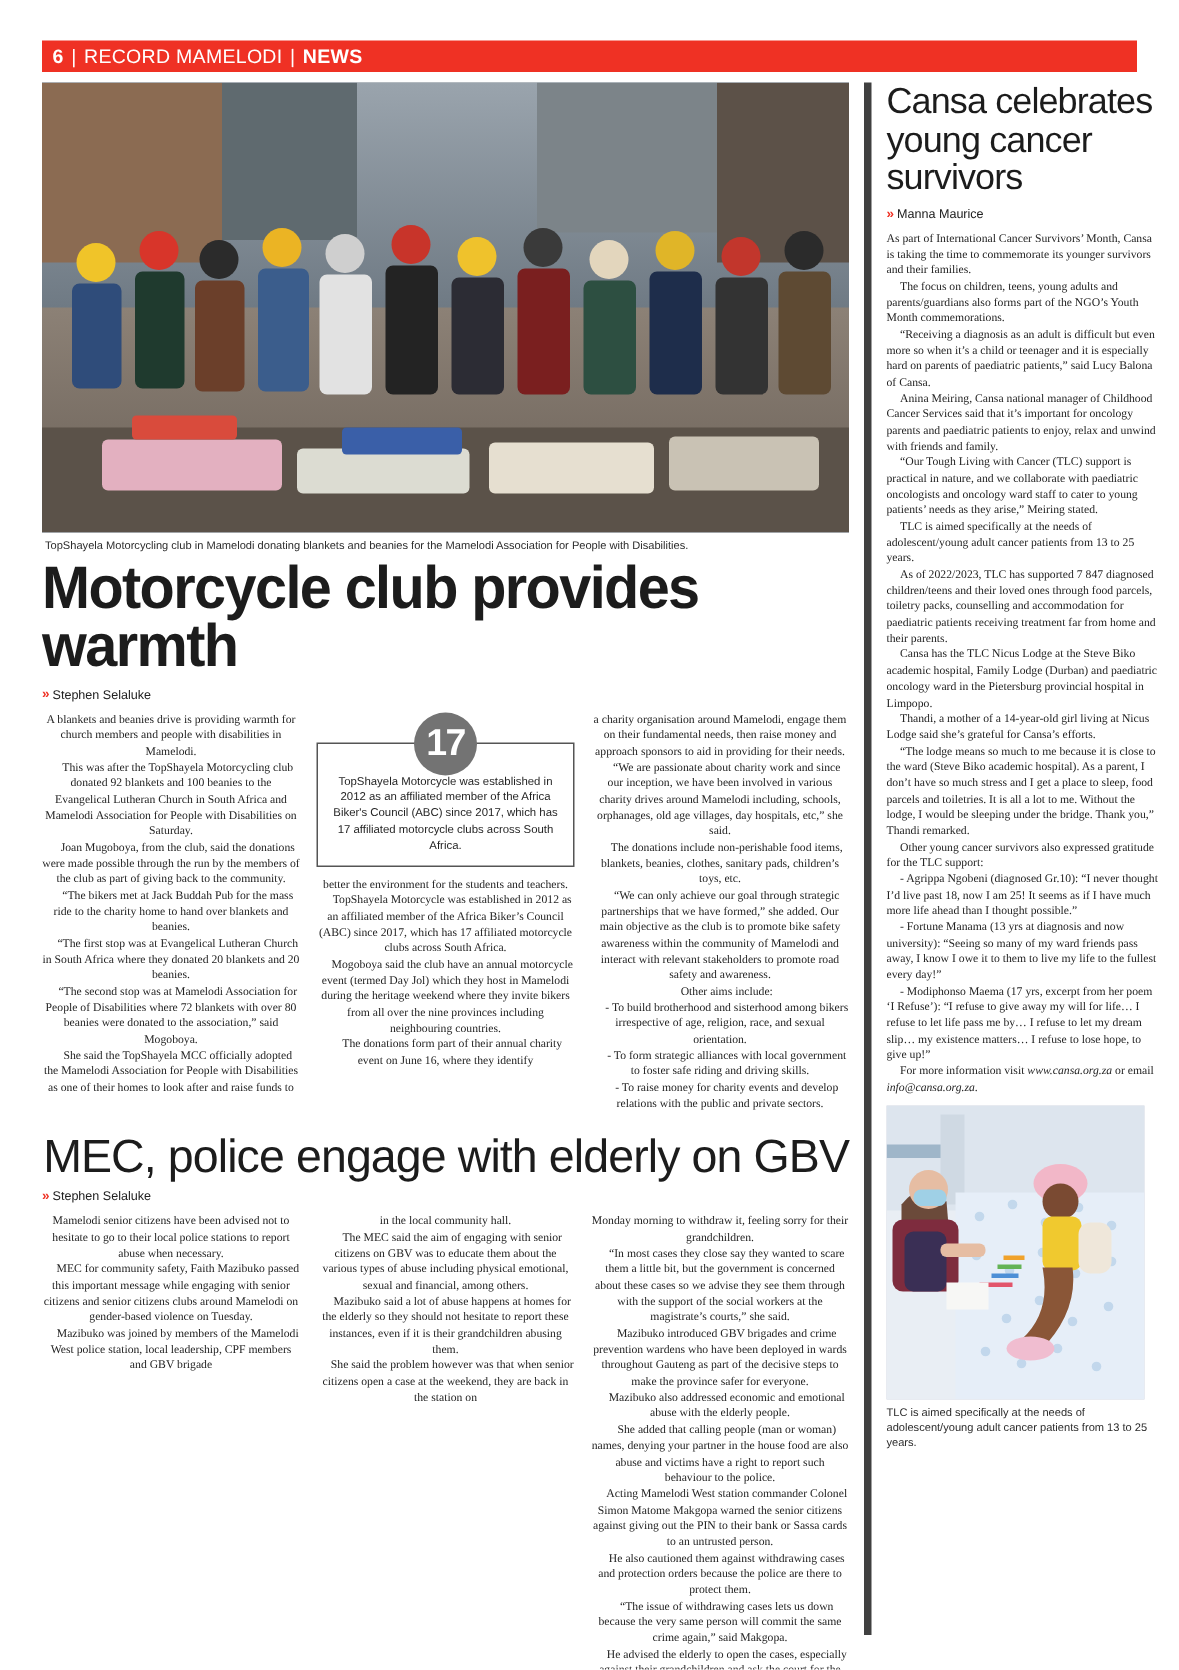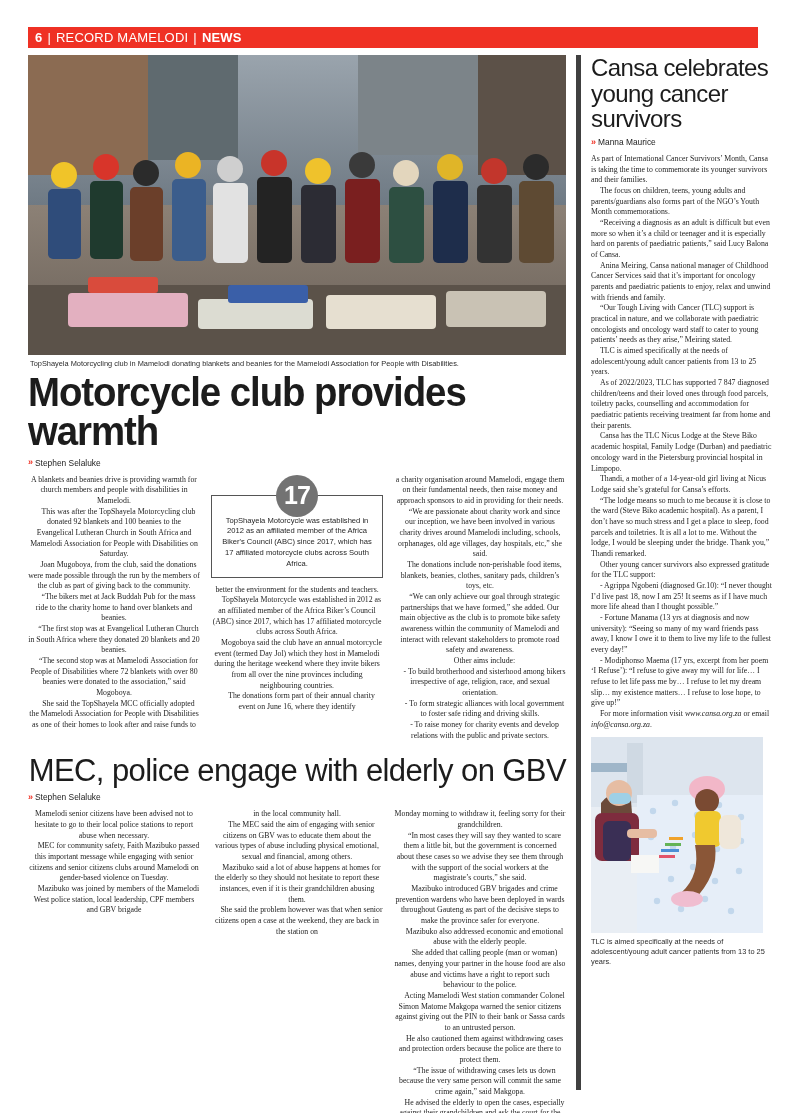--- a/index.html
+++ b/index.html
@@ -392,21 +392,21 @@
           <p>Mazibuko was joined by members of the Mamelodi West police station, local leadership, CPF members and GBV brigade</p>
         </div>
         <div class="col">
           <p class="first">in the local community hall.</p>
           <p>The MEC said the aim of engaging with senior citizens on GBV was to educate them about the various types of abuse including physical emotional, sexual and financial, among others.</p>
           <p>Mazibuko said a lot of abuse happens at homes for the elderly so they should not hesitate to report these instances, even if it is their grandchildren abusing them.</p>
           <p>She said the problem however was that when senior citizens open a case at the weekend, they are back in the station on</p>
         </div>
         <div class="col">
           <p class="first">Monday morning to withdraw it, feeling sorry for their grandchildren.</p>
-          <p>“In most cases they will say they wanted to scare them a little bit, but the government is concerned about these cases so we advise they see them through with the support of the social workers at the magistrate’s courts,” she said.</p>
+          <p>“In most cases they close say they wanted to scare them a little bit, but the government is concerned about these cases so we advise they see them through with the support of the social workers at the magistrate’s courts,” she said.</p>
           <p>Mazibuko introduced GBV brigades and crime prevention wardens who have been deployed in wards throughout Gauteng as part of the decisive steps to make the province safer for everyone.</p>
           <p>Mazibuko also addressed economic and emotional abuse with the elderly people.</p>
           <p>She added that calling people (man or woman) names, denying your partner in the house food are also abuse and victims have a right to report such behaviour to the police.</p>
           <p>Acting Mamelodi West station commander Colonel Simon Matome Makgopa warned the senior citizens against giving out the PIN to their bank or Sassa cards to an untrusted person.</p>
           <p>He also cautioned them against withdrawing cases and protection orders because the police are there to protect them.</p>
           <p>“The issue of withdrawing cases lets us down because the very same person will commit the same crime again,” said Makgopa.</p>
           <p>He advised the elderly to open the cases, especially against their grandchildren and ask the court for the social workers to help them take the case forward.</p>
         </div>
       </div>
 

